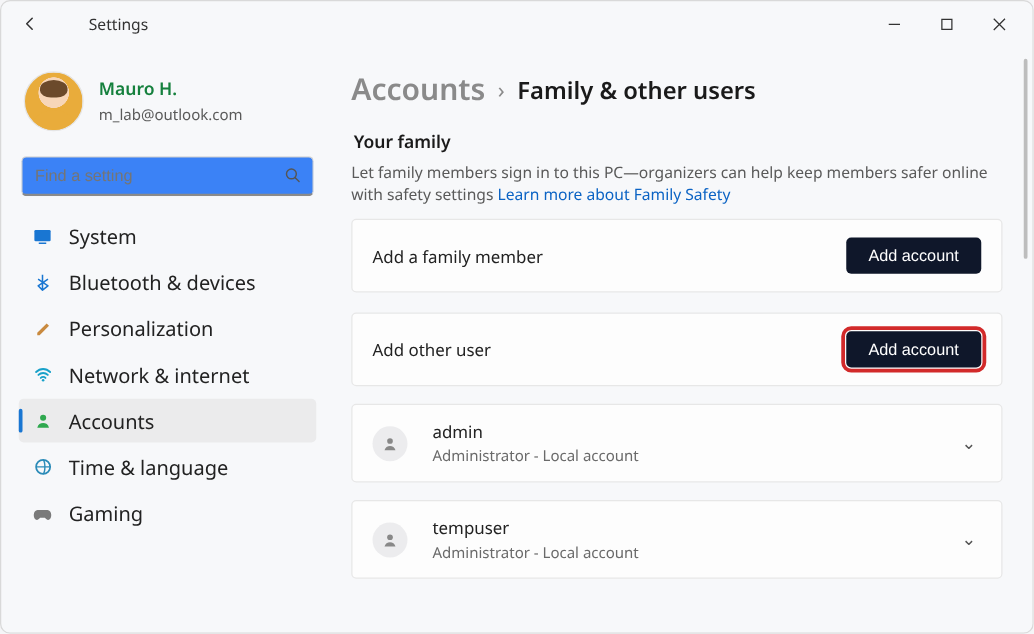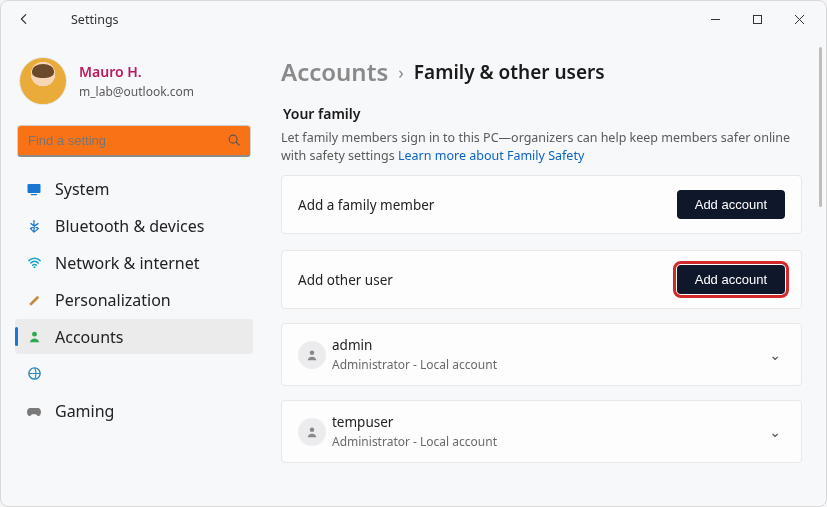--- a/index.html
+++ b/index.html
@@ -63,29 +63,29 @@
     position:relative; overflow:hidden; border:1px solid #e5e5e5;
   }
   .avatar::after{
     content:""; position:absolute; left:6px; right:6px; bottom:-10px; height:26px;
     background:#e9ac3b; border-radius:50% 50% 0 0;
   }
   .avatar::before{
     content:""; position:absolute; top:6px; left:12px; right:12px; height:14px;
     background:#6b4a2b; border-radius:50% 50% 40% 40%;
   }
-  .profile-name { font-size:14px; font-weight:600; color:#be185d; }
+  .profile-name { font-size:14px; font-weight:600; color:#15803d; }
   .profile-email { font-size:12px; color:#5a5a5a; margin-top:2px; }
   .searchwrap {
     margin:10px 2px 14px 2px;
     position:relative;
   }
   .searchwrap input {
     width:100%; height:32px; border:1px solid #d0d0d0; border-bottom:2px solid #8a8a8a;
-    border-radius:4px; background:#f97316; padding:0 34px 0 10px; font-size:13px;
+    border-radius:4px; background:#3b82f6; padding:0 34px 0 10px; font-size:13px;
     color:#333; outline:none;
   }
   .searchwrap .sicon {
     position:absolute; right:10px; top:8px; color:#555; font-size:13px;
   }
   .nav { display:flex; flex-direction:column; gap:2px; }
   .nav-item {
     display:flex; align-items:center; gap:12px;
     height:35px; padding:0 10px; border-radius:4px;
     font-size:16px; color:#222; cursor:default;
@@ -111,21 +111,21 @@
   .bc-current { font-size:19px; font-weight:600; color:#1a1a1a; }
   .section-title { font-size:14px; font-weight:600; margin:8px 0 6px 2px; color:#1a1a1a; }
   .section-desc { font-size:12.5px; color:#5a5a5a; line-height:1.45; margin-bottom:0; max-width:520px; }
   .link { color:#0b63c4; }
   .card {
     background:#fdfdfd; border:1px solid #e7e7e7; border-radius:4px;
     margin:10px 6px 14px 0;
   }
   .row {
     display:flex; align-items:center; padding:14px 16px;
-    gap:6px;
+    gap:20px;
   }
   .row .label { font-size:13.5px; color:#222; }
   .row .sub { font-size:12px; color:#6a6a6a; margin-top:2px; }
   .row .col { display:flex; flex-direction:column; }
   .row .spacer { flex:1; }
   .btn {
     background:#0f172a; color:#fff; border:none; border-radius:4px;
     font-size:13px; padding:7px 18px; min-width:108px; text-align:center;
   }
   .btn.highlight { outline:3px solid #d22a2a; outline-offset:1px; }
@@ -207,52 +207,53 @@
         </div>
         <div class="nav-item">
           <span class="nav-icon ic-bt">
             <svg viewBox="0 0 16 16" width="14" height="14">
                 <path d="M8 1v14l5-4-9-6m9-0L4 11l4 4" fill="none" stroke="#1976d2" stroke-width="1.4" stroke-linejoin="round"></path>
               </svg>
           </span>
           <span>Bluetooth &amp; devices</span>
         </div>
         <div class="nav-item">
+          <span class="nav-icon ic-pers">
+            <svg viewBox="0 0 16 16" width="15" height="15">
+                <path d="M3 12l8-8 2 2-8 8H3v-2z" fill="#c98a3f"></path>
+              </svg>
+          </span>
+          <span>Personalization</span>
+        </div>
+        <div class="nav-item">
           <span class="nav-icon ic-net">
             <svg viewBox="0 0 16 16" width="15" height="15">
                 <path d="M2 6c3.5-3.5 8.5-3.5 12 0M4 8.5c2.3-2.3 5.7-2.3 8 0M6 11c1.1-1.1 2.9-1.1 4 0" fill="none" stroke="#18a1c9" stroke-width="1.6" stroke-linecap="round"></path>
                 <circle cx="8" cy="13" r="1.1" fill="#18a1c9"></circle>
               </svg>
           </span>
           <span>Network &amp; internet</span>
-        </div>
-        <div class="nav-item">
-          <span class="nav-icon ic-pers">
-            <svg viewBox="0 0 16 16" width="15" height="15">
-                <path d="M3 12l8-8 2 2-8 8H3v-2z" fill="#c98a3f"></path>
-              </svg>
-          </span>
-          <span>Personalization</span>
         </div>
         <div class="nav-item active">
           <span class="nav-icon ic-acct">
             <svg viewBox="0 0 16 16" width="15" height="15">
                 <circle cx="8" cy="5.5" r="2.6" fill="#2fa84f"></circle>
                 <path d="M3 14c.6-2.8 2.7-4 5-4s4.4 1.2 5 4" fill="#2fa84f"></path>
               </svg>
           </span>
           <span>Accounts</span>
         </div>
         <div class="nav-item">
           <span class="nav-icon ic-time">
             <svg viewBox="0 0 16 16" width="15" height="15">
                 <circle cx="8" cy="8" r="6" fill="none" stroke="#2b8bb8" stroke-width="1.5"></circle>
                 <path d="M8 2c2 2 2 10 0 12M2 8h12" fill="none" stroke="#2b8bb8" stroke-width="1.2"></path>
               </svg>
           </span>
+          <span>Time &amp; language</span>
         </div>
         <div class="nav-item">
           <span class="nav-icon ic-game">
             <svg viewBox="0 0 16 16" width="16" height="16">
                 <path d="M4 5h8c1.7 0 3 1.8 3 4s-1 4-2.5 4c-1 0-1.5-.8-2.5-1.8H6C5 12.2 4.5 13 3.5 13 2 13 1 11.2 1 9s1.3-4 3-4z" fill="#7a7a7a"></path>
               </svg>
           </span>
           <span>Gaming</span>
         </div>
       </nav>

